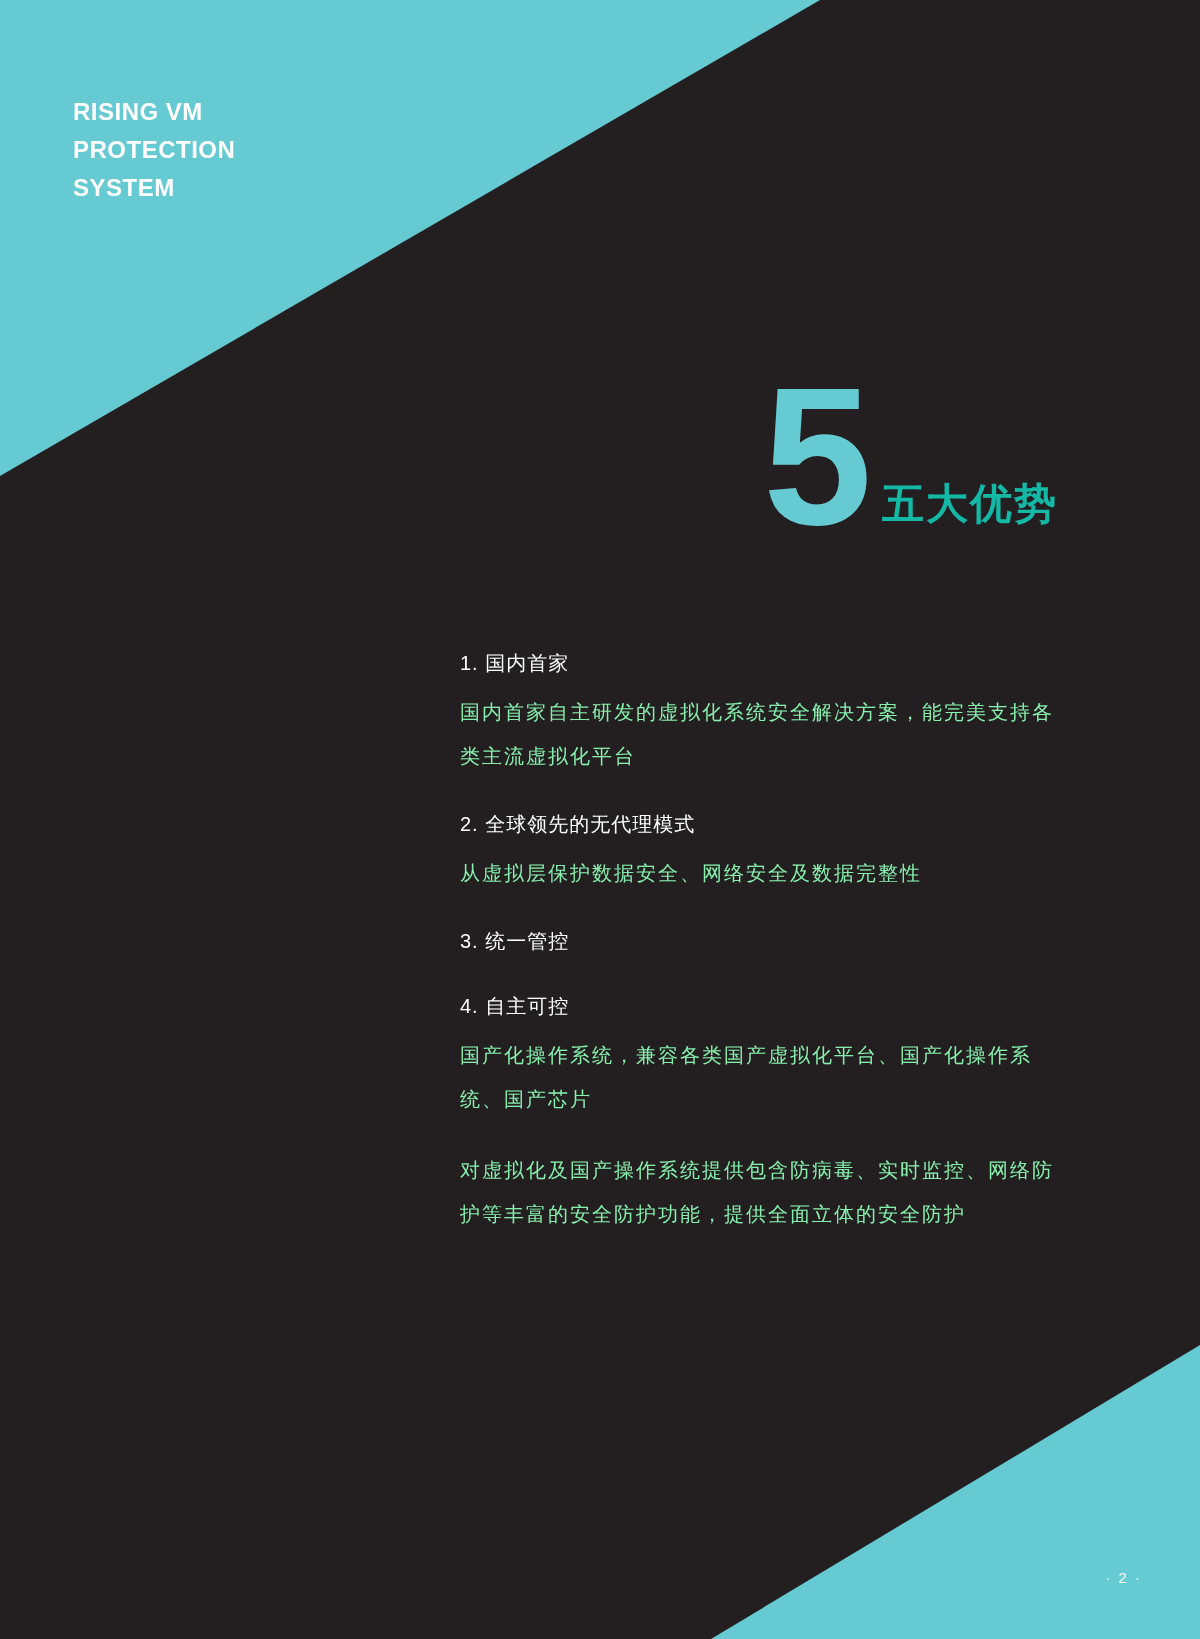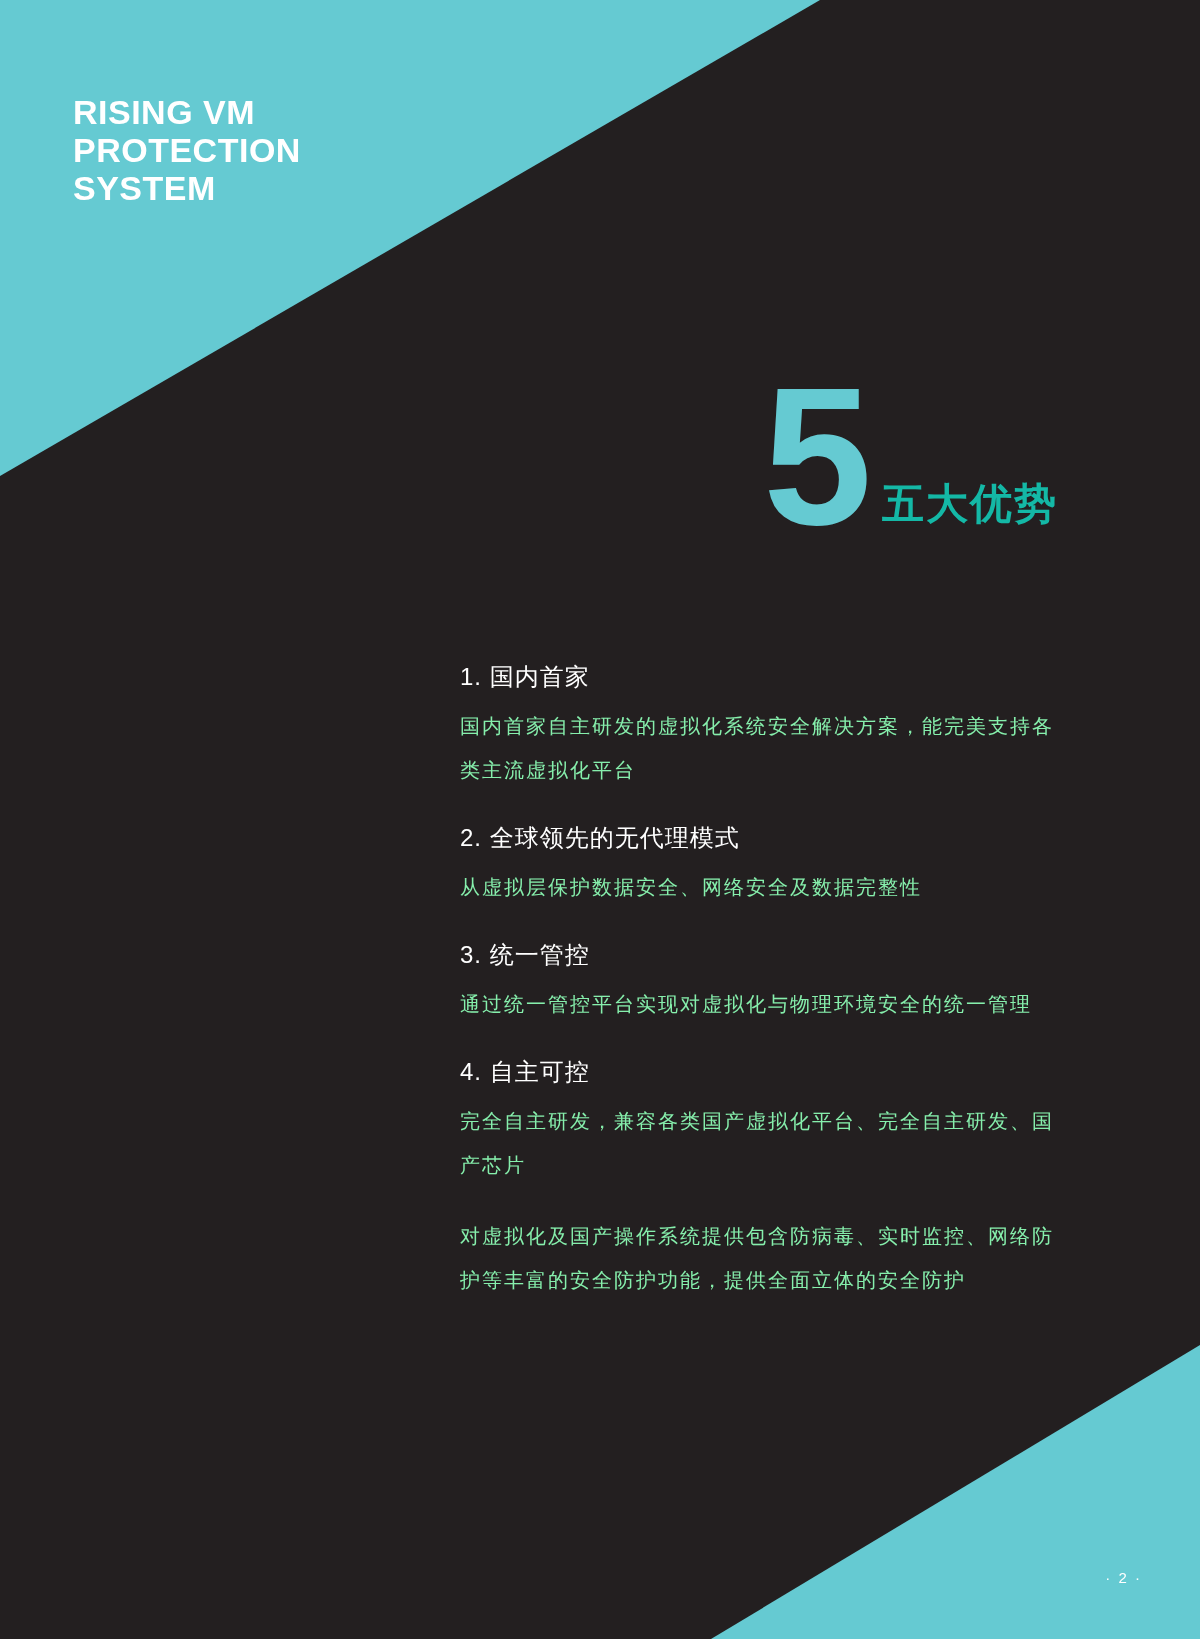--- a/index.html
+++ b/index.html
@@ -29,21 +29,21 @@
     background: #65cad2;
     clip-path: polygon(1200px 1345px, 1200px 1639px, 711px 1639px);
   }
 
   
   .brand-title {
     position: absolute;
     left: 73px;
     top: 93px;
     color: #ffffff;
-    font-size: 34px;
+    font-size: 24px;
     font-weight: 800;
     line-height: 38px;
     letter-spacing: 0.5px;
   }
   .brand-title span { display: block; }
 
   
   .hero {
     position: absolute;
     left: 763px;
@@ -68,26 +68,25 @@
   
   .advantages {
     position: absolute;
     left: 460px;
     top: 644px;
     width: 600px;
   }
   .advantage { margin-bottom: 27px; }
   .advantage-title {
     color: #ffffff;
-    font-size: 24px;
+    font-size: 20px;
     font-weight: 500;
     line-height: 38px;
     letter-spacing: 1px;
     margin-bottom: 8px;
-    margin-top: 14px;
   }
   .advantage-desc {
     color: #86efac;
     font-size: 20px;
     font-weight: 400;
     line-height: 44px;
     letter-spacing: 2px;
   }
 
   
@@ -127,26 +126,25 @@
       <div class="advantage-desc">国内首家自主研发的虚拟化系统安全解决方案，能完美支持各类主流虚拟化平台</div>
     </div>
 
     <div class="advantage">
       <div class="advantage-title">2. 全球领先的无代理模式</div>
       <div class="advantage-desc">从虚拟层保护数据安全、网络安全及数据完整性</div>
     </div>
 
     <div class="advantage">
       <div class="advantage-title">3. 统一管控</div>
-      <div class="advantage-desc">通过统一管控平台实现对虚拟化与物理环境安全的统一管理</div>
     </div>
 
     <div class="advantage">
       <div class="advantage-title">4. 自主可控</div>
-      <div class="advantage-desc">完全自主研发，兼容各类国产虚拟化平台、完全自主研发、国产芯片</div>
+      <div class="advantage-desc">国产化操作系统，兼容各类国产虚拟化平台、国产化操作系统、国产芯片</div>
     </div>
 
     <div class="advantage">
       <div class="advantage-desc">对虚拟化及国产操作系统提供包含防病毒、实时监控、网络防护等丰富的安全防护功能，提供全面立体的安全防护</div>
     </div>
 
   </div>
 
   <div class="page-number">· 2 ·</div>
 

